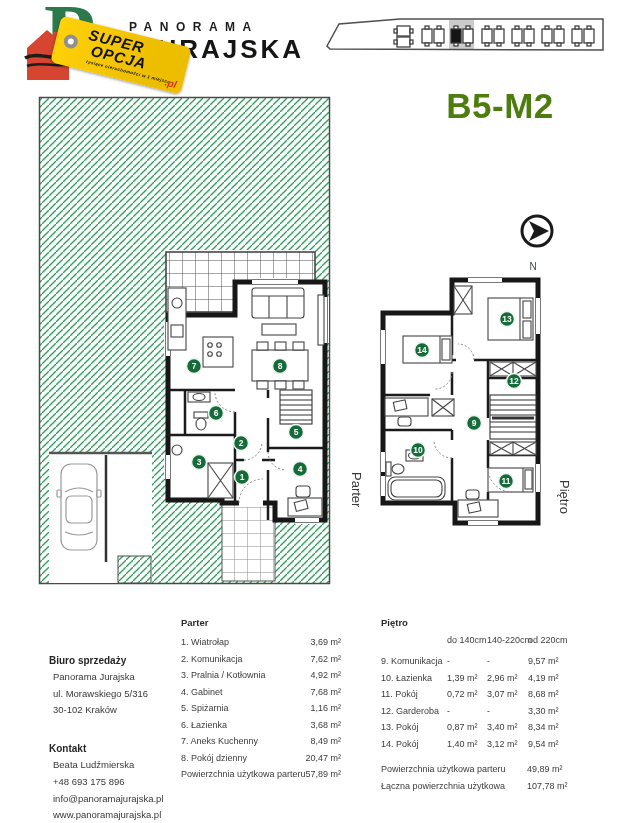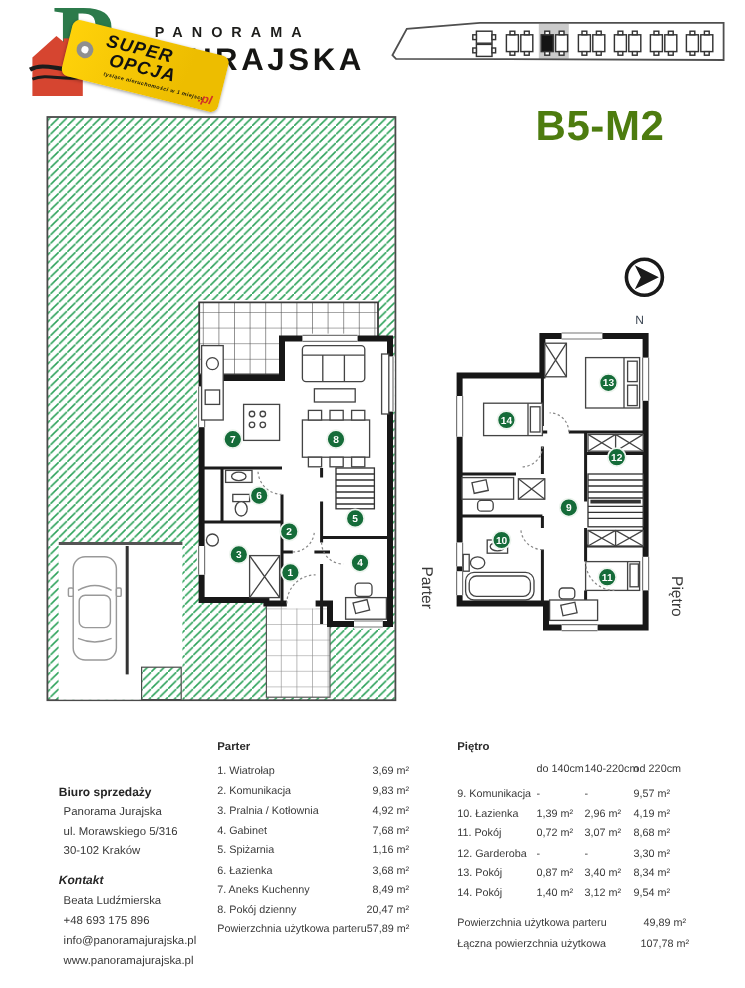--- a/index.html
+++ b/index.html
@@ -37,25 +37,25 @@
   .ptable h3{margin-bottom:10px;}
   .prow{display:flex;justify-content:space-between;margin-bottom:7.5px;}
   .prow-total{margin-top:6px;font-weight:400;}
   .wtable{left:381px;top:618px;width:205px;}
   .wtable h3{margin-bottom:8px;}
   .wrow{display:grid;grid-template-columns:66px 40px 41px 39px;margin-bottom:7.6px;}
   .wrow .c{}
   .whead{margin-bottom:12px;}
   .wtotals{margin-top:16px;}
   .trow2{display:grid;grid-template-columns:146px 54px;margin-bottom:8.5px;}
-  .trow2 .c{text-align:center;}
+  .trow2 .c{text-align:left;}
   
   .contact{position:absolute;left:49px;top:655px;width:150px;font-size:9.5px;line-height:12.7px;}
   .contact h4{margin:0 0 2px 0;font-size:10px;line-height:12px;font-weight:700;color:#262626;}
-  .contact .blk2{margin-top:12px;font-style:italic;}
+  .contact .blk2{margin-top:26px;}
   .contact p{margin:4px;}
   .website{margin-top:13px;}
 </style>
 </head>
 <body>
 
 <div class="page">
 
   <div class="logo">
     <span class="logo-p">P</span>
@@ -408,21 +408,21 @@
   </svg>
 
   <div class="tbl ptable">
     <h3>Parter</h3>
     <div class="prow">
         <span>1. Wiatrołap</span>
         <span>3,69 m²</span>
       </div>
     <div class="prow">
         <span>2. Komunikacja</span>
-        <span>9,83 m²</span>
+        <span>7,62 m²</span>
       </div>
     <div class="prow">
         <span>3. Pralnia / Kotłownia</span>
         <span>4,92 m²</span>
       </div>
     <div class="prow">
         <span>4. Gabinet</span>
         <span>7,68 m²</span>
       </div>
     <div class="prow">

